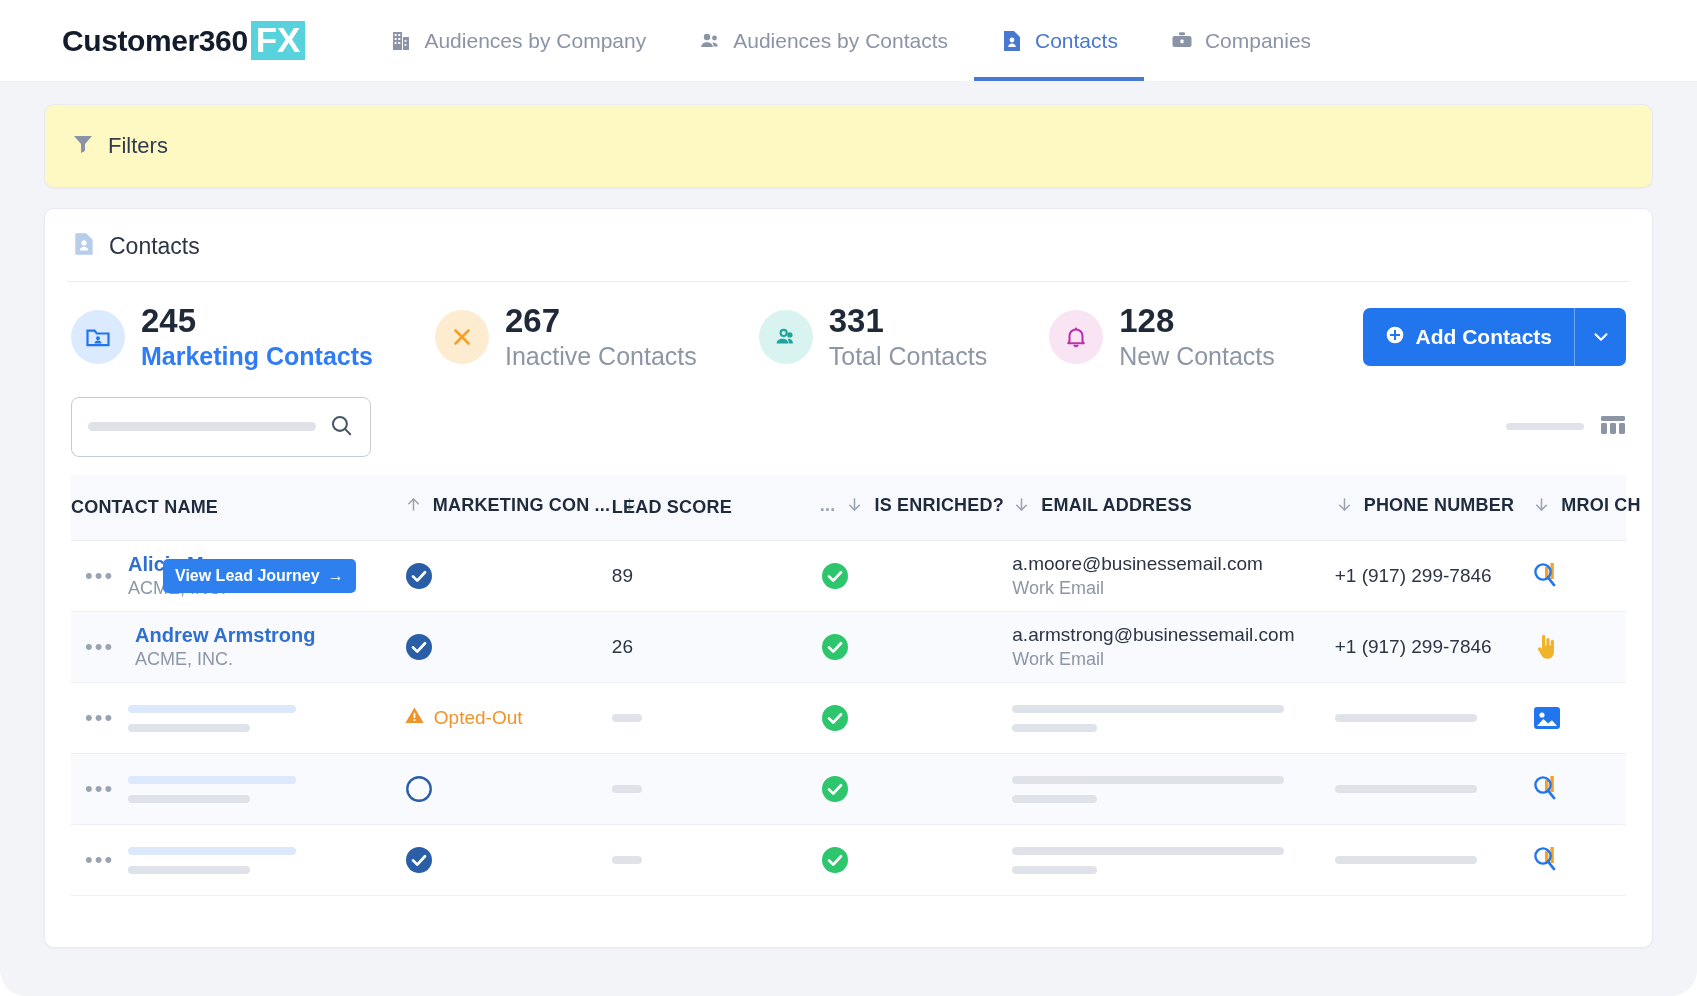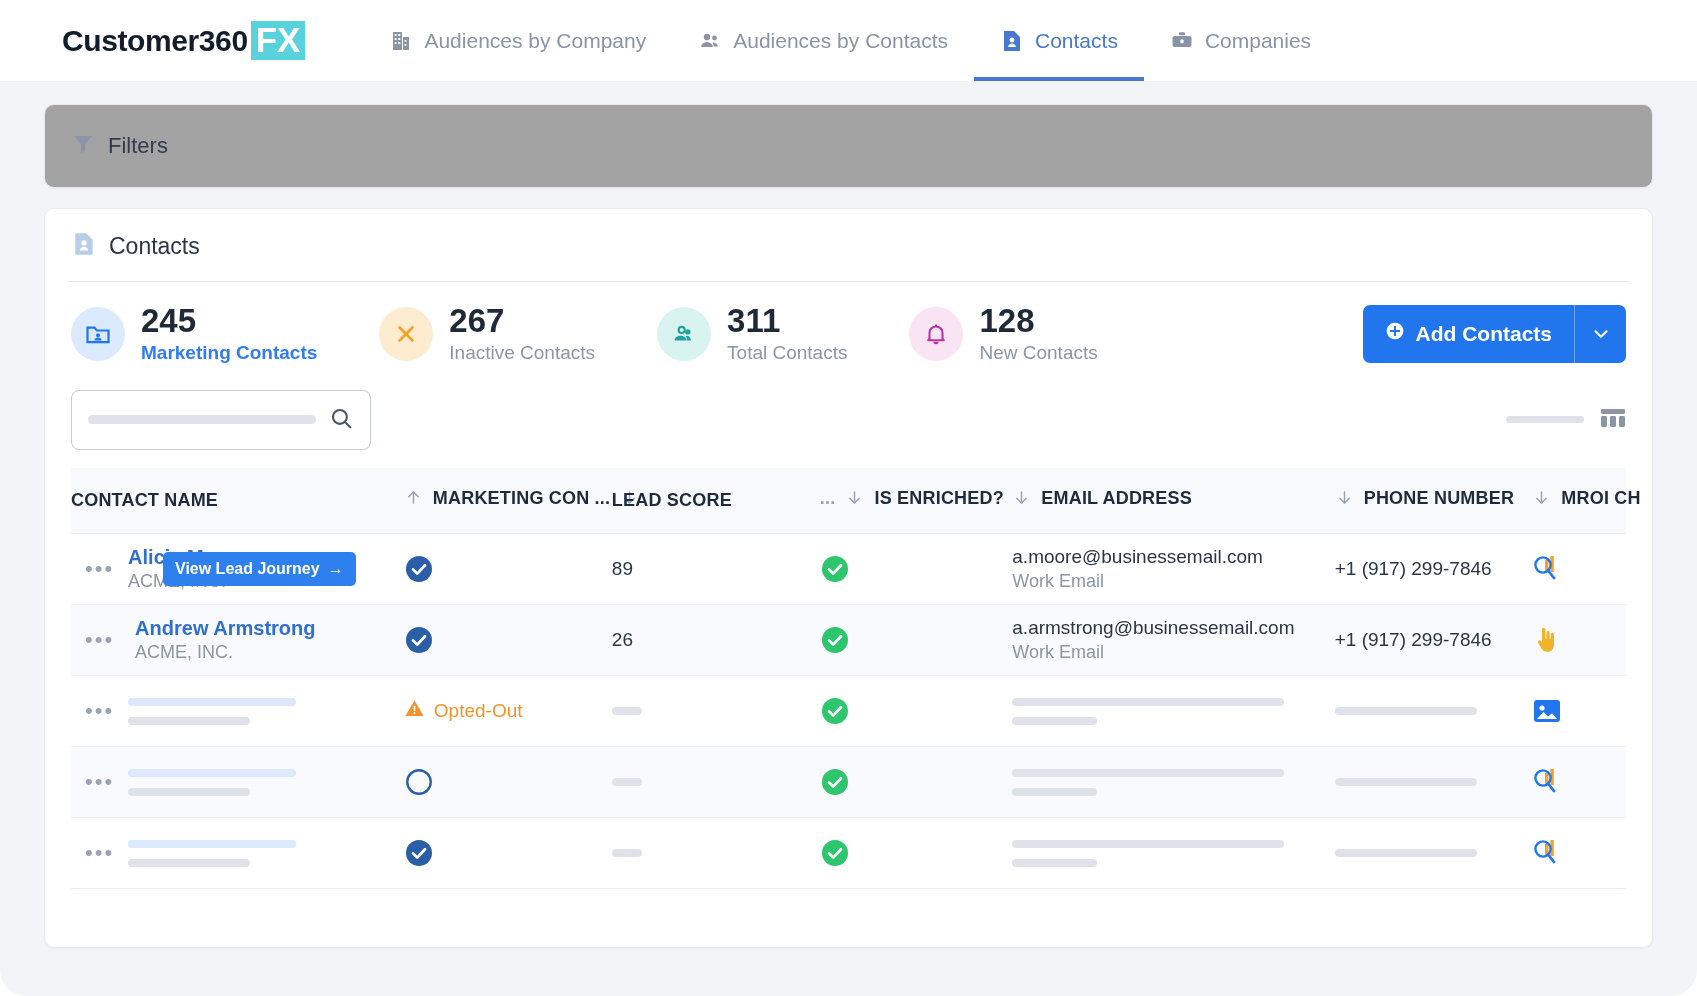--- a/index.html
+++ b/index.html
@@ -69,21 +69,21 @@
 
   
   .page {
     background: #f2f4f8;
     padding: 22px 44px 0 44px;
     height: calc(100% - 82px);
   }
 
   
   .filters-card {
-    background: #a3a3a3;
+    background: #fef9c3;
     border: 1px solid #e7ebf1;
     border-radius: 10px;
     height: 84px;
     display: flex; align-items: center;
     padding: 0 26px 0 26px;
     box-shadow: 0 1px 2px rgba(16,24,40,.04);
   }
   .filters-left { display: flex; align-items: center; gap: 13px; }
   .filters-label { font-size: 22px; color: #323c4e; font-weight: 500; }
   .filters-right { margin-left: auto; display: flex; align-items: center; gap: 22px; }
@@ -131,21 +131,21 @@
   .stat {
     display: flex; align-items: center; gap: 16px;
     margin-right: 62px;
   }
   .stat-circle {
     width: 54px; height: 54px; border-radius: 50%;
     display: flex; align-items: center; justify-content: center;
     flex: none;
   }
   .stat-num { font-size: 33px; font-weight: 700; color: #1f2937; line-height: 1.05; }
-  .stat-label { font-size: 19px; color: #8d96a5; margin-top: 3px; }
+  .stat-label { font-size: 25px; color: #8d96a5; margin-top: 3px; }
   .stat-label.accent { color: #2f7cf6; font-weight: 700; }
   .stat-text { display: flex; flex-direction: column; }
 
   .add-group { margin-left: auto; display: flex; align-items: stretch; }
   .btn-add {
     background: #2176ee;
     color: #fff; border: none;
     border-radius: 7px 0 0 7px;
     height: 58px; padding: 0 22px;
     font-size: 21px; font-weight: 700;
@@ -357,21 +357,21 @@
         <div class="stat">
           <div class="stat-circle" style="background:#d9f4f0">
             <svg width="28" height="28" viewBox="0 0 24 24" fill="#1fa39a">
               <circle cx="10" cy="8.5" r="2.6" fill="none" stroke="#1fa39a" stroke-width="1.8"></circle>
               <circle cx="15.3" cy="10.2" r="2.3"></circle>
               <path d="M4 17.5c0-2.6 2.3-4 5-4s5 1.4 5 4z"></path>
               <path d="M14 13.6c2.3.1 4 1.4 4 3.9h-3.6c0-1.5-.3-2.8-.9-3.7z"></path>
             </svg>
           </div>
           <div class="stat-text">
-            <span class="stat-num">311</span>
+            <span class="stat-num">331</span>
             <span class="stat-label">Total Contacts</span>
           </div>
         </div>
 
         <div class="stat">
           <div class="stat-circle" style="background:#f9e4f3">
             <svg width="26" height="26" viewBox="0 0 24 24" fill="none" stroke="#bb31aa" stroke-width="1.9" stroke-linejoin="round">
               <path d="M6 16V11a6 6 0 0 1 12 0v5l1.2 1.8H4.8z"></path>
               <path d="M12 3.4v1.6"></path>
               <path d="M10.3 19.2a1.8 1.8 0 0 0 3.4 0"></path>

